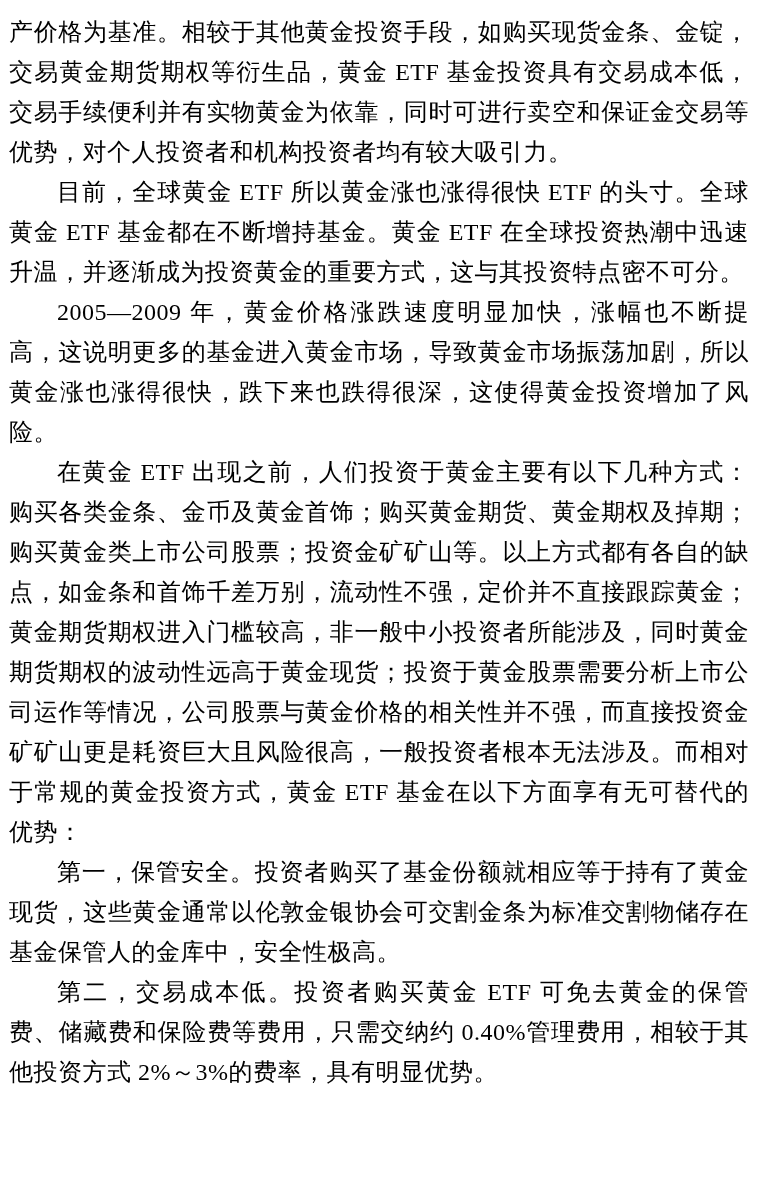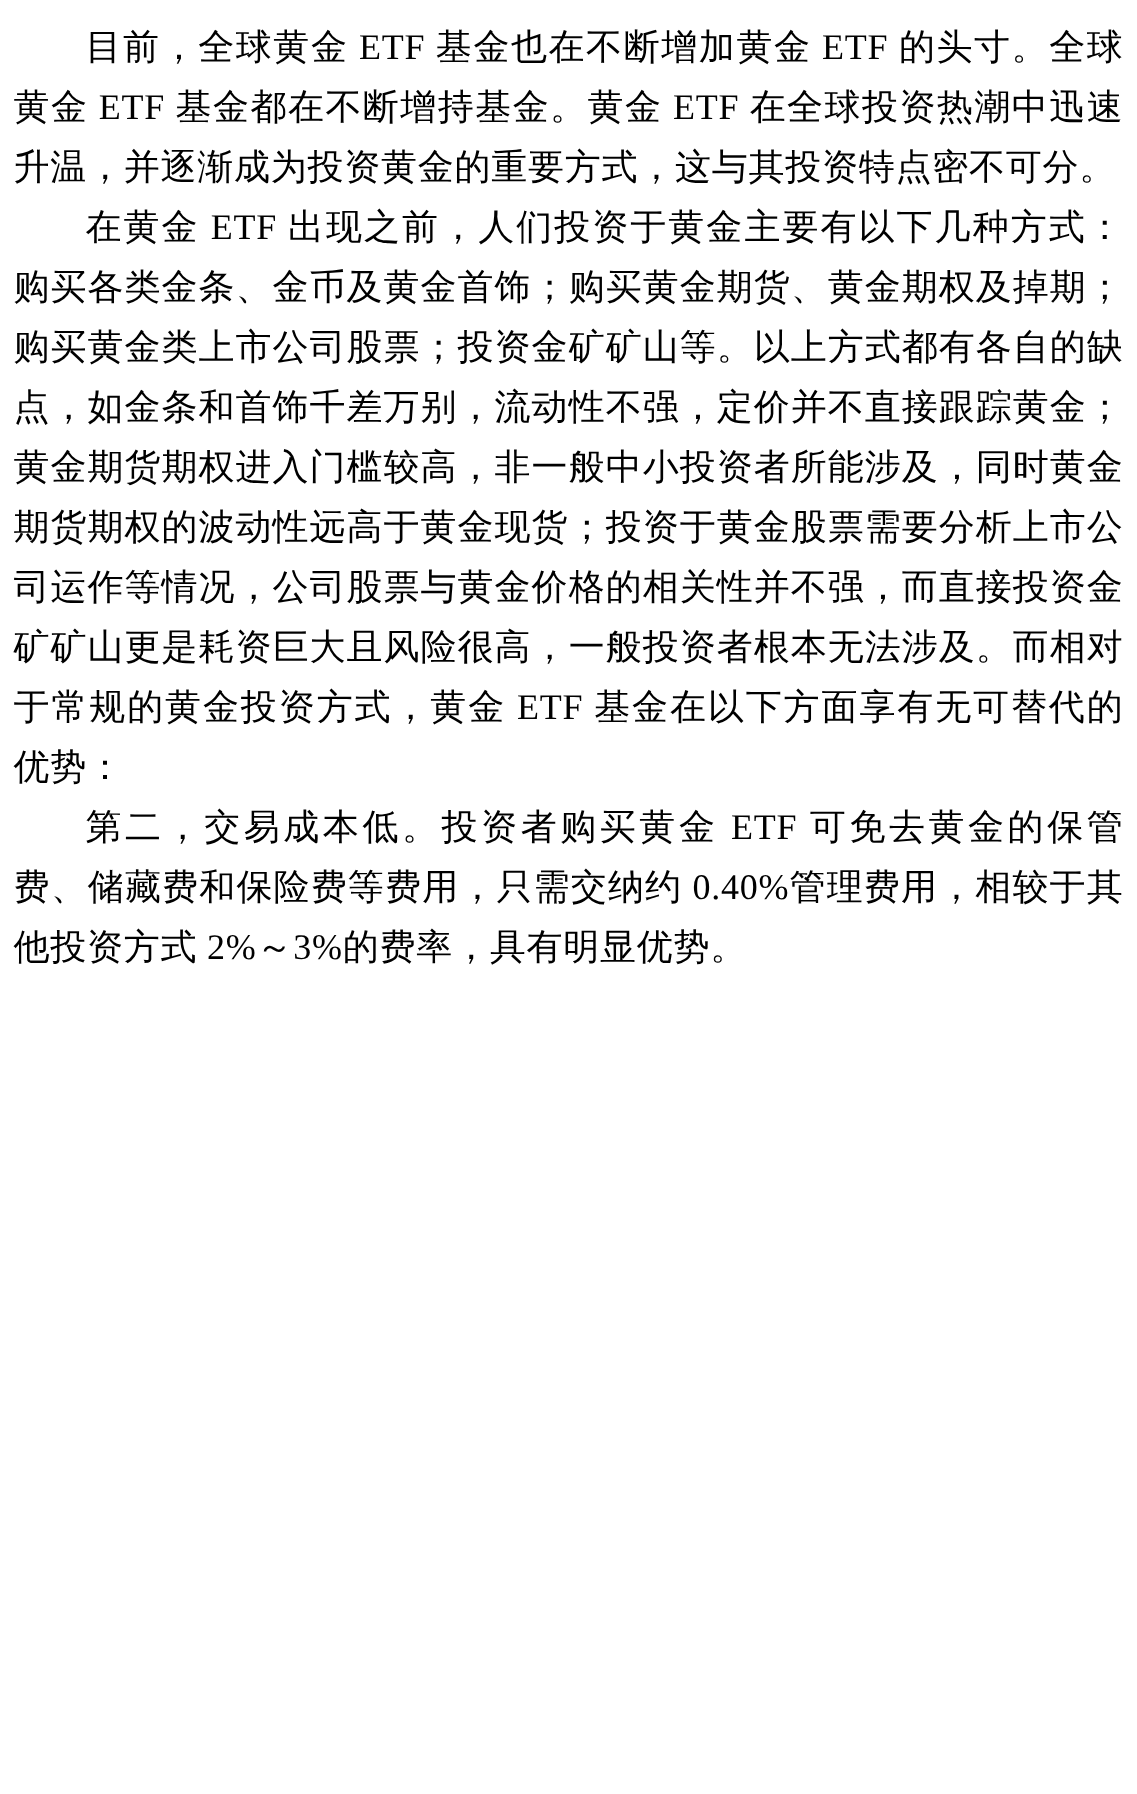--- a/index.html
+++ b/index.html
@@ -30,16 +30,19 @@
     letter-spacing: 0.5px;
   }
   .book-page p.indent {
     text-indent: 2em;
   }
 </style>
 </head>
 <body>
 
 <div class="book-page">
-  <p class="indent">目前，全球黄金 ETF 基金也在不断增加黄金 ETF 的头寸。全球黄金 ETF 基金都在不断增持基金。黄金 ETF 在全球投资热潮中迅速升温，并逐渐成为投资黄金的重要方式，这与其投资特点密不可分。</p>
+  <p>产价格为基准。相较于其他黄金投资手段，如购买现货金条、金锭，交易黄金期货期权等衍生品，黄金 ETF 基金投资具有交易成本低，交易手续便利并有实物黄金为依靠，同时可进行卖空和保证金交易等优势，对个人投资者和机构投资者均有较大吸引力。</p>
+  <p class="indent">目前，全球黄金 ETF 所以黄金涨也涨得很快 ETF 的头寸。全球黄金 ETF 基金都在不断增持基金。黄金 ETF 在全球投资热潮中迅速升温，并逐渐成为投资黄金的重要方式，这与其投资特点密不可分。</p>
+  <p class="indent">2005—2009 年，黄金价格涨跌速度明显加快，涨幅也不断提高，这说明更多的基金进入黄金市场，导致黄金市场振荡加剧，所以黄金涨也涨得很快，跌下来也跌得很深，这使得黄金投资增加了风险。</p>
   <p class="indent">在黄金 ETF 出现之前，人们投资于黄金主要有以下几种方式：购买各类金条、金币及黄金首饰；购买黄金期货、黄金期权及掉期；购买黄金类上市公司股票；投资金矿矿山等。以上方式都有各自的缺点，如金条和首饰千差万别，流动性不强，定价并不直接跟踪黄金；黄金期货期权进入门槛较高，非一般中小投资者所能涉及，同时黄金期货期权的波动性远高于黄金现货；投资于黄金股票需要分析上市公司运作等情况，公司股票与黄金价格的相关性并不强，而直接投资金矿矿山更是耗资巨大且风险很高，一般投资者根本无法涉及。而相对于常规的黄金投资方式，黄金 ETF 基金在以下方面享有无可替代的优势：</p>
+  <p class="indent">第一，保管安全。投资者购买了基金份额就相应等于持有了黄金现货，这些黄金通常以伦敦金银协会可交割金条为标准交割物储存在基金保管人的金库中，安全性极高。</p>
   <p class="indent">第二，交易成本低。投资者购买黄金 ETF 可免去黄金的保管费、储藏费和保险费等费用，只需交纳约 0.40%管理费用，相较于其他投资方式 2%～3%的费率，具有明显优势。</p>
 </div>
 
 </body></html>

